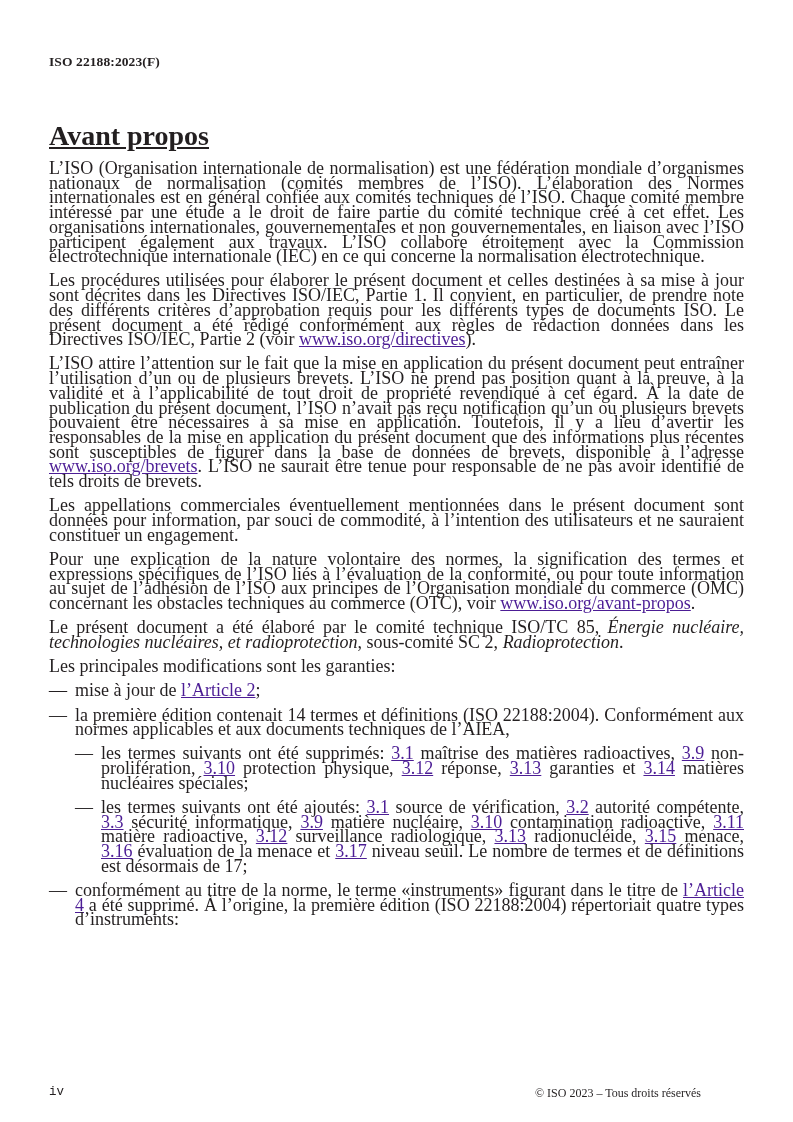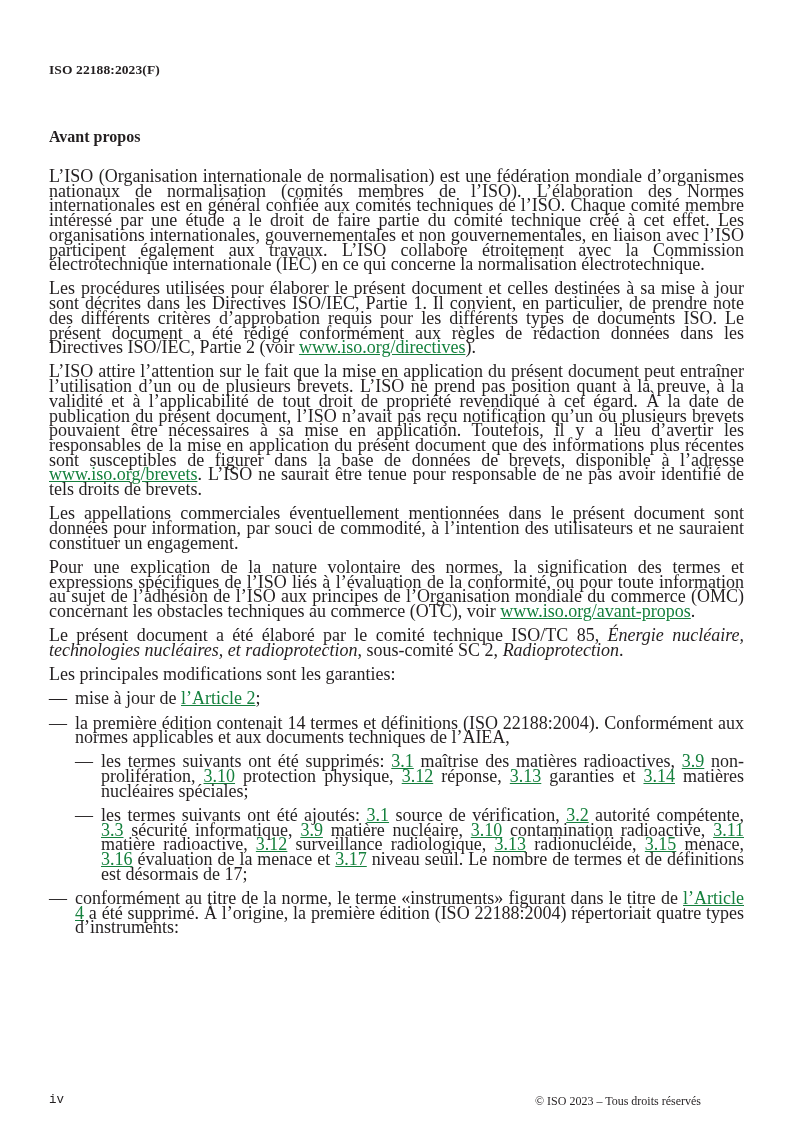--- a/index.html
+++ b/index.html
@@ -1,23 +1,23 @@
 <!DOCTYPE html>
 <html><head>
 <meta charset="utf-8">
 <style>
   html, body { margin: 0; padding: 0; background: #ffffff; }
   body { width: 793px; height: 1122px; position: relative; overflow: hidden;
          font-family: "Liberation Serif", "DejaVu Serif", serif; color: #231f20; }
-  .page { position: absolute; left: 0; top: 16px; width: 793px; height: 846px; }
+  .page { position: absolute; left: 0; top: 8px; width: 793px; height: 846px; }
   .doc-id { position: absolute; left: 49px; top: 46px; font-weight: bold; font-size: 13.5px; letter-spacing: 0.1px; }
-  .title { position: absolute; left: 49px; top: 112px; font-weight: bold; font-size: 16px; margin: 0; }
+  .title { position: absolute; left: 49px; top: 112px; font-weight: bold; font-size: 28px; margin: 0; text-decoration: underline; }
   .body { position: absolute; left: 49px; top: 153px; width: 695px; font-size: 18px; line-height: 14.7px; }
   .body p { margin: 0 0 9.5px 0; text-align: justify; }
-  .body a { color: #15803d; }
+  .body a { color: #4c1d95; }
   .dash-item { position: relative; padding-left: 26px; margin: 0 0 9.5px 0; text-align: justify; }
   .dash-item .dash { position: absolute; left: 0; top: 0; }
   .sub-item { position: relative; padding-left: 52px; margin: 0 0 9.5px 0; text-align: justify; }
   .sub-item .dash { position: absolute; left: 26px; top: 0; }
   .footer-left { position: absolute; left: 49px; top: 1077px; font-size: 12.5px; font-family: Liberation Mono, monospace; }
   .footer-right { position: absolute; right: 92px; top: 1078px; font-size: 12px; }
   em { font-style: italic; }
 </style>
 </head>
 <body>

